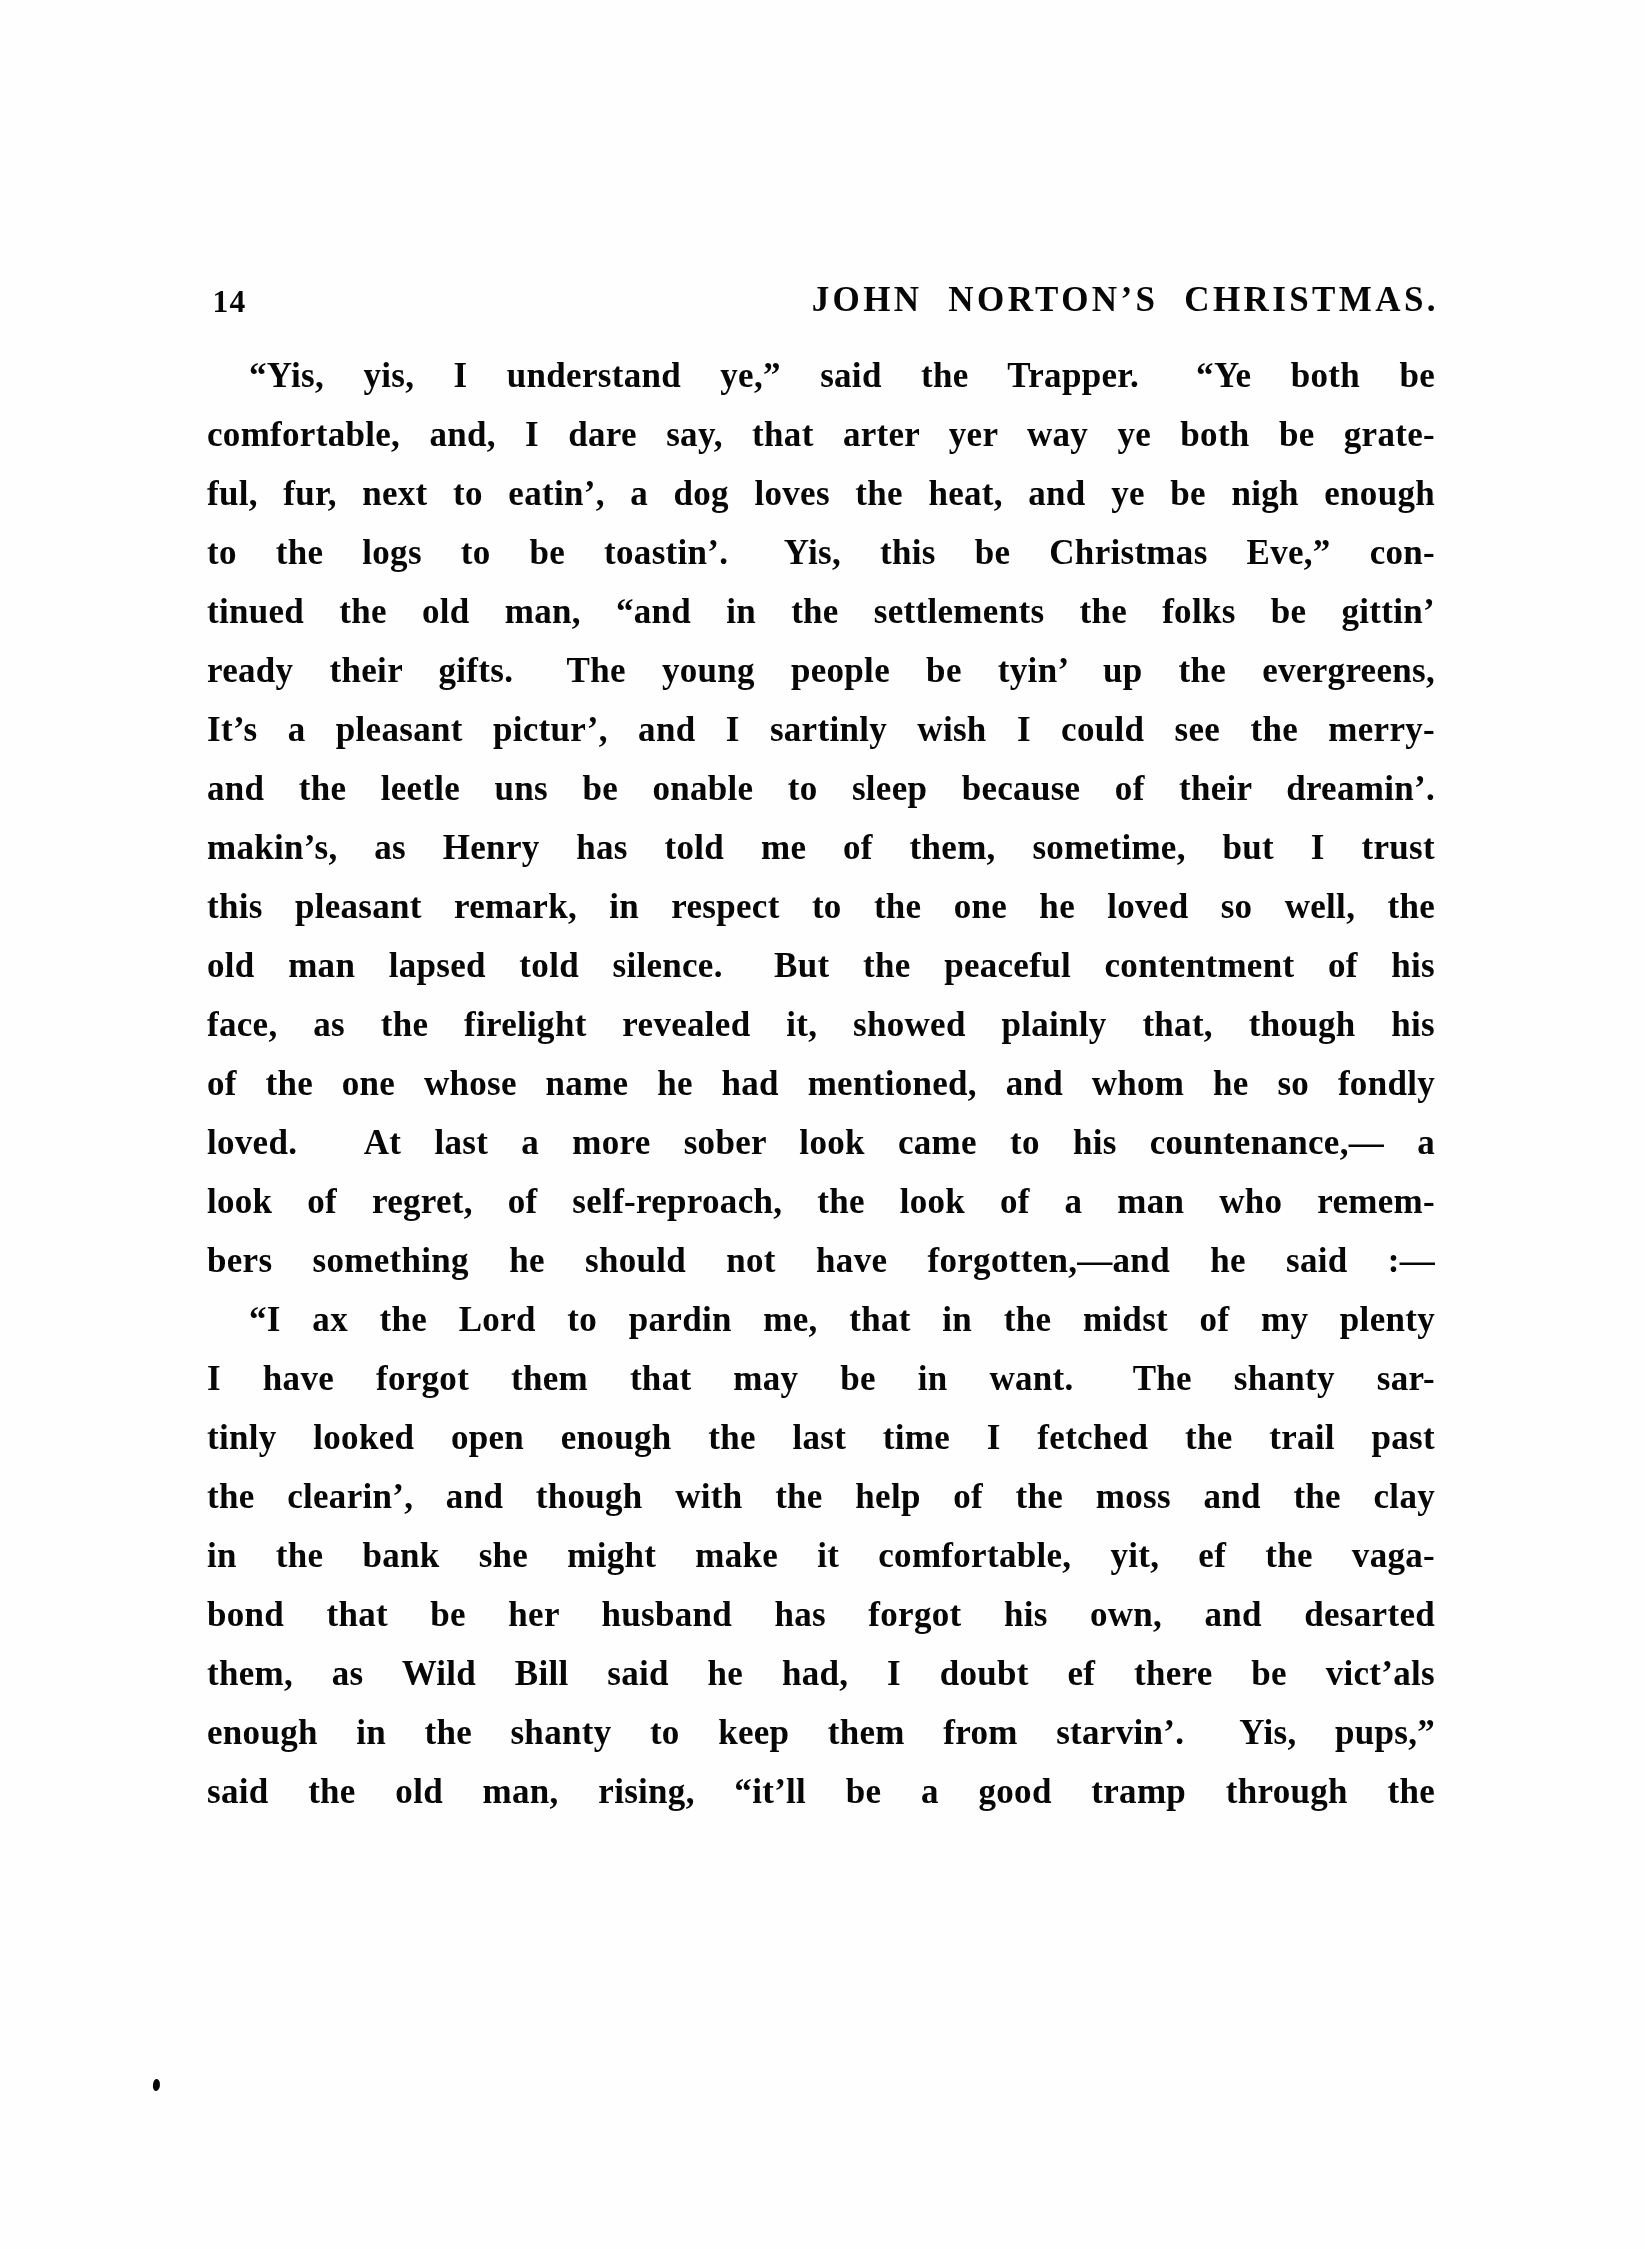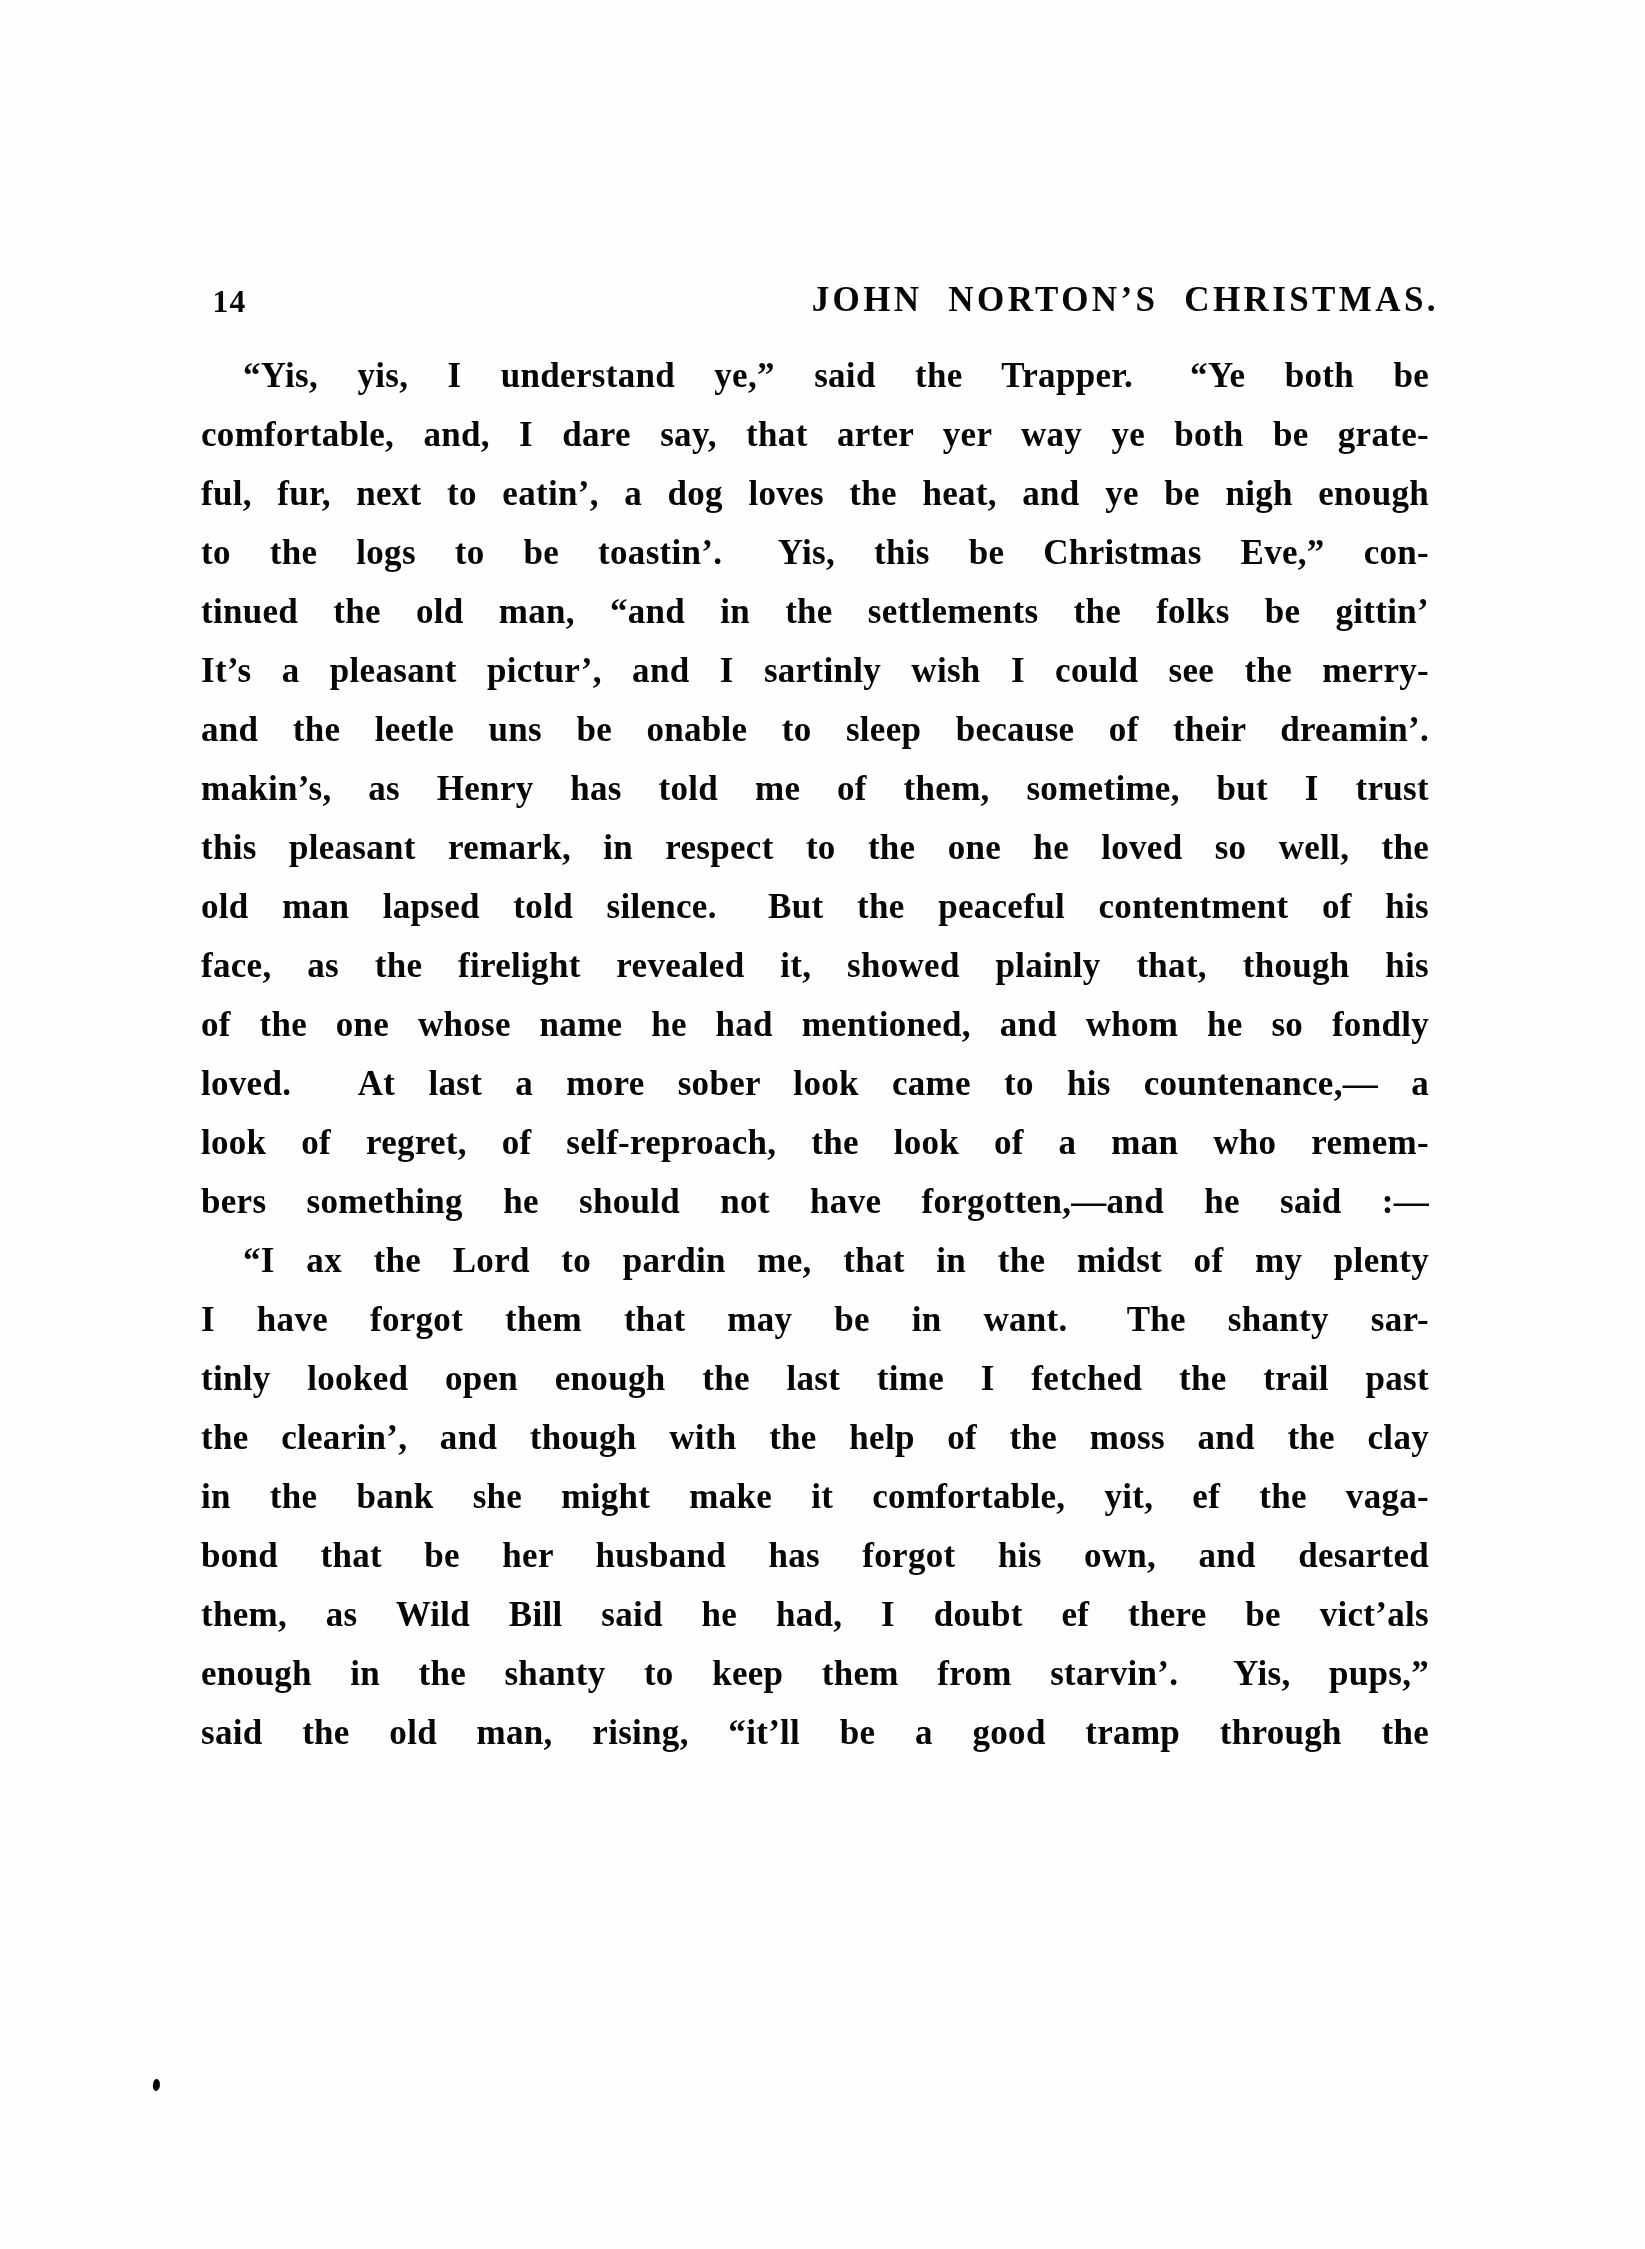--- a/index.html
+++ b/index.html
@@ -32,21 +32,21 @@
     text-align: right;
     font-size: 35px;
     font-weight: 700;
     letter-spacing: 3.4px;
     word-spacing: 13.7px;
     line-height: 44px;
     white-space: nowrap;
   }
   .body-text {
     position: absolute;
-    left: 201px;
+    left: 207px;
     top: 346px;
     width: 1228px;
   }
   .line {
     height: 59px;
     line-height: 59px;
     font-size: 35px;
     font-weight: 700;
     letter-spacing: 0.3px;
     text-align: justify;
@@ -74,20 +74,21 @@
     <div class="page-number">14</div>
     <div class="running-header">JOHN NORTON’S CHRISTMAS.</div>
   </div>
 
   <div class="body-text">
     <div class="line indent">“Yis, yis, I understand ye,” said the Trapper.  “Ye both be</div>
     <div class="line">comfortable, and, I dare say, that arter yer way ye both be grate-</div>
     <div class="line">ful, fur, next to eatin’, a dog loves the heat, and ye be nigh enough</div>
     <div class="line">to the logs to be toastin’.  Yis, this be Christmas Eve,” con-</div>
     <div class="line">tinued the old man, “and in the settlements the folks be gittin’</div>
+    <div class="line">ready their gifts.  The young people be tyin’ up the evergreens,</div>
     <div class="line">It’s a pleasant pictur’, and I sartinly wish I could see the merry-</div>
     <div class="line">and the leetle uns be onable to sleep because of their dreamin’.</div>
     <div class="line">makin’s, as Henry has told me of them, sometime, but I trust</div>
     <div class="line">this pleasant remark, in respect to the one he loved so well, the</div>
     <div class="line">old man lapsed told silence.  But the peaceful contentment of his</div>
     <div class="line">face, as the firelight revealed it, showed plainly that, though his</div>
     <div class="line">of the one whose name he had mentioned, and whom he so fondly</div>
     <div class="line">loved.  At last a more sober look came to his countenance,— a</div>
     <div class="line">look of regret, of self-reproach, the look of a man who remem-</div>
     <div class="line">bers something he should not have forgotten,—and he said :—</div>

